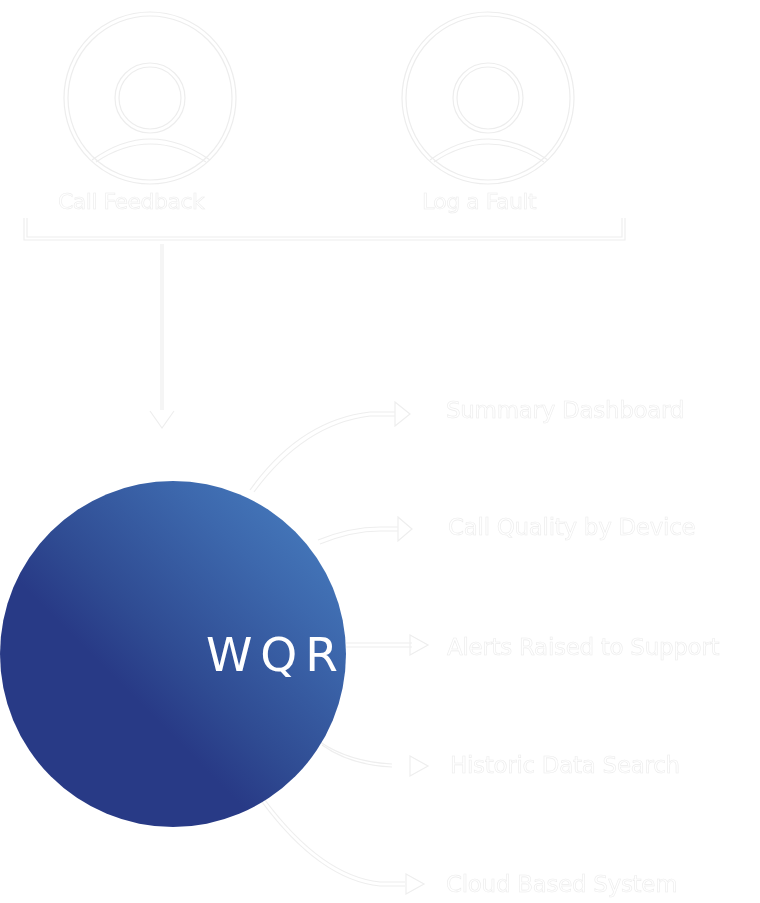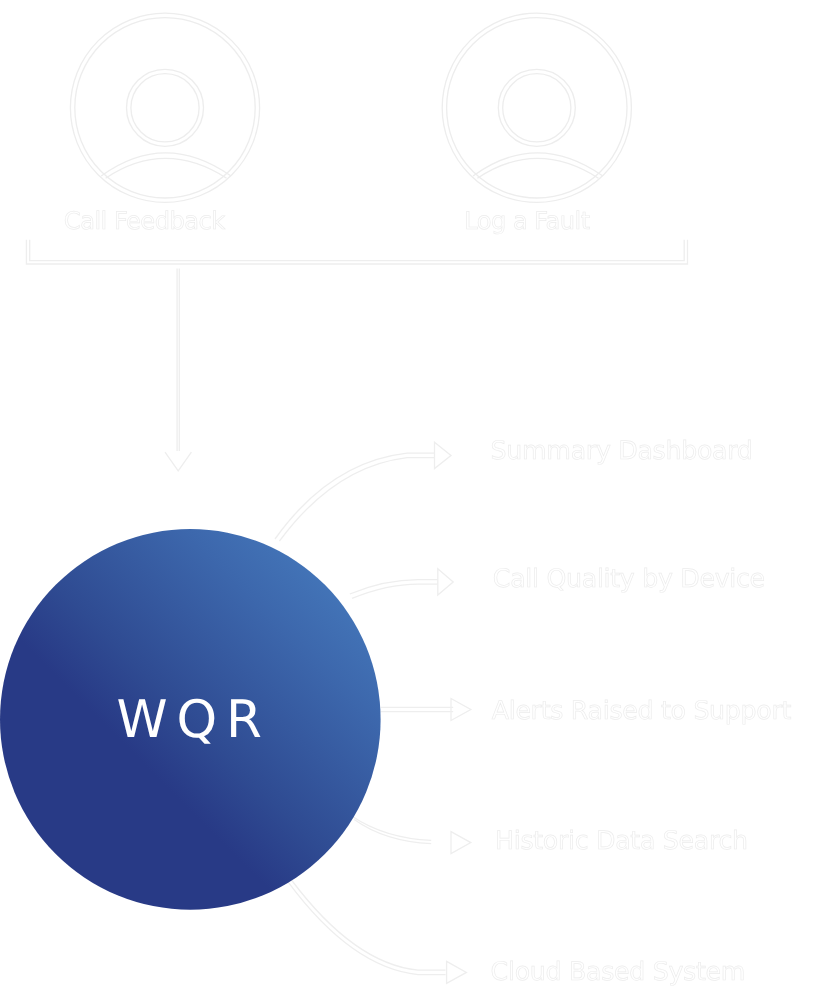--- a/index.html
+++ b/index.html
@@ -12,21 +12,21 @@
     -webkit-text-stroke: 0.6px #ececec;
     font-family: "DejaVu Sans", sans-serif;
     white-space: nowrap;
   }
   .top-label { font-size: 22px; font-weight: 400; letter-spacing: -0.5px; }
   .out-label { font-size: 23px; letter-spacing: -0.3px; }
   .hub {
     position: absolute; left: 0; top: 481px; width: 346px; height: 346px;
     border-radius: 50%;
     background: linear-gradient(225deg, #4a83c4 0%, #3d68ad 25%, #2f4b92 50%, #283a86 62%, #283a86 100%);
-    display: flex; align-items: center; justify-content: center;
+    display: flex; align-items: center; justify-content: flex-end;
   }
   .hub-title {
     color: #ffffff; font-family: "DejaVu Sans", sans-serif;
     font-size: 47px; letter-spacing: 8px; font-weight: 400;
     margin-left: 6px;
   }
 </style>
 </head>
 <body>
 

